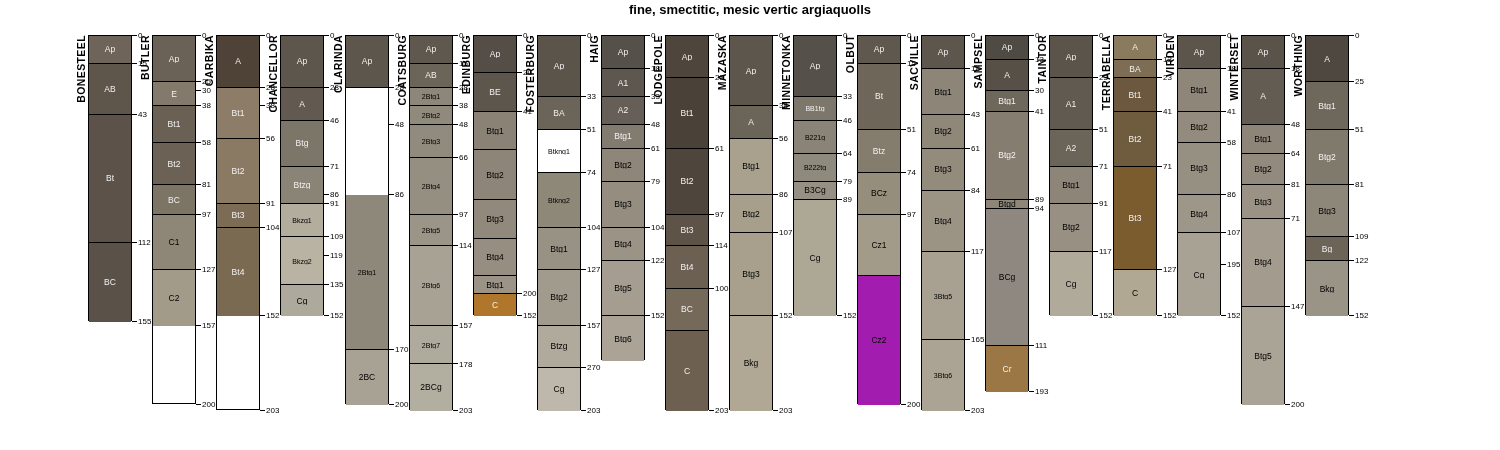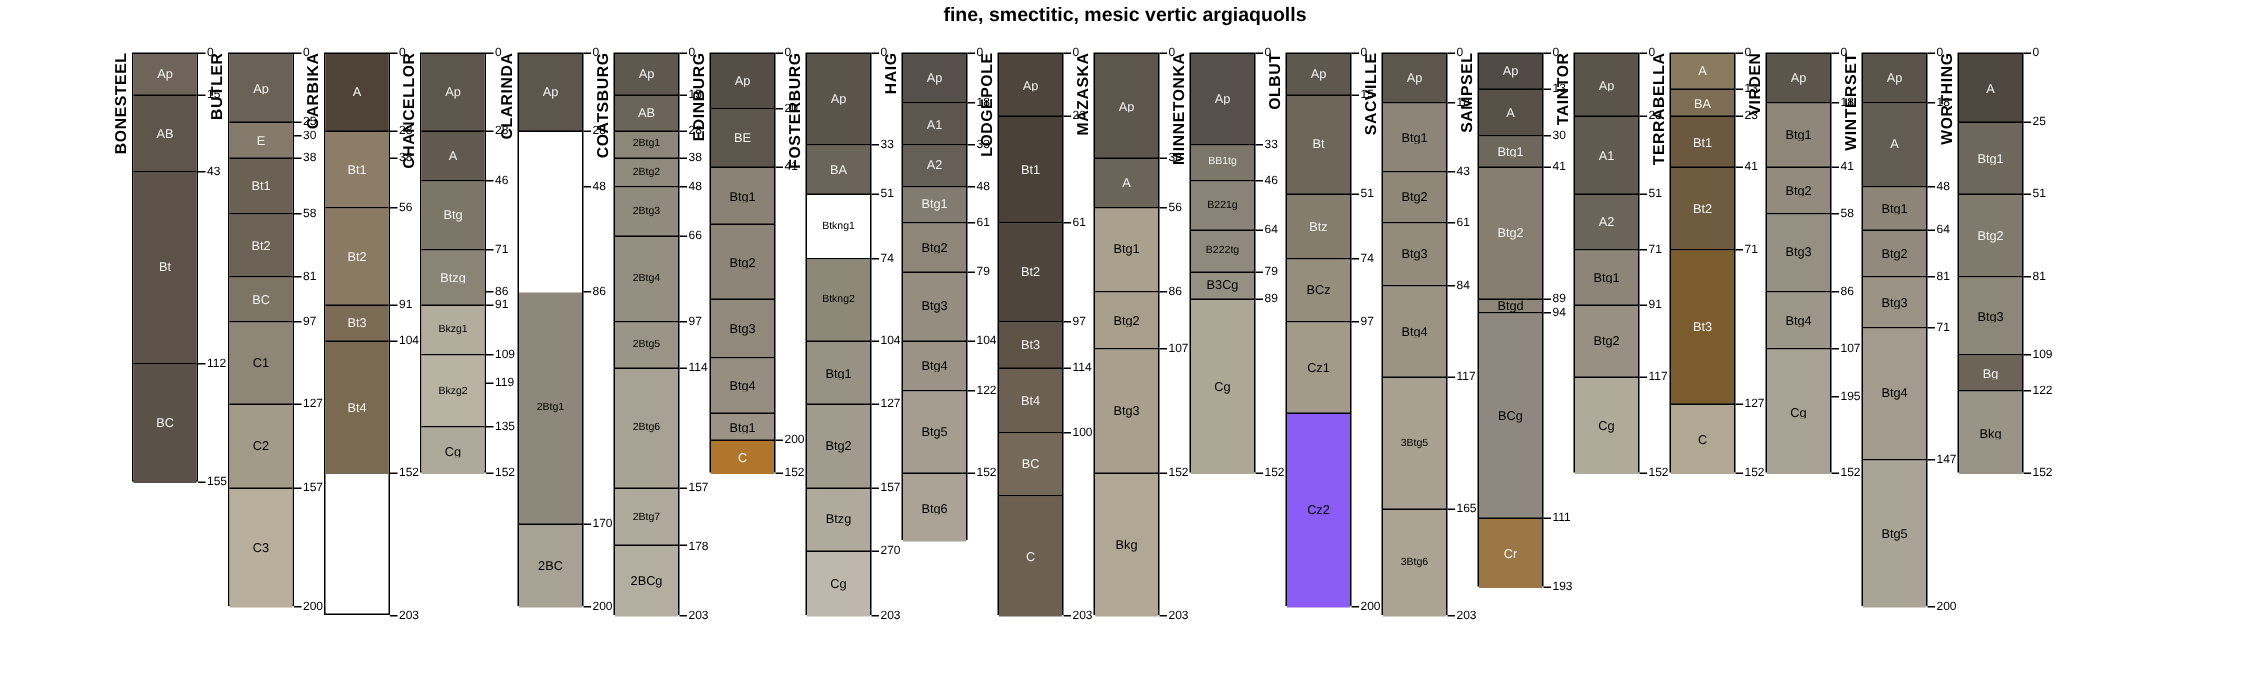--- a/index.html
+++ b/index.html
@@ -91,23 +91,20 @@
         </div>
         <div class="hz" style="top: 149.445px; height: 29.52px; background: rgb(124, 116, 101);">
           <div class="hzlab lt">BC</div>
         </div>
         <div class="hz" style="top: 178.965px; height: 55.35px; background: rgb(142, 135, 120);">
           <div class="hzlab">C1</div>
         </div>
         <div class="hz" style="top: 234.315px; height: 55.35px; background: rgb(163, 155, 138);">
           <div class="hzlab">C2</div>
         </div>
-        <div class="hz" style="top: 289.665px; height: 79.335px; background: rgb(184, 176, 156);">
-          <div class="hzlab">C3</div>
-        </div>
       </div>
       <div class="depthaxis" style="left: 44px; top: 35px;">
         <div class="tick" style="top: 0px;"></div>
         <div class="tlab" style="top: 0px;">0</div>
         <div class="tick" style="top: 46.125px;"></div>
         <div class="tlab" style="top: 46.125px;">25</div>
         <div class="tick" style="top: 55.35px;"></div>
         <div class="tlab" style="top: 55.35px;">30</div>
         <div class="tick" style="top: 70.11px;"></div>
         <div class="tlab" style="top: 70.11px;">38</div>
@@ -571,21 +568,21 @@
         </div>
         <div class="hz" style="top: 94.095px; height: 42.435px; background: rgb(132, 124, 108);">
           <div class="hzlab lt">Btz</div>
         </div>
         <div class="hz" style="top: 136.53px; height: 42.435px; background: rgb(150, 142, 124);">
           <div class="hzlab">BCz</div>
         </div>
         <div class="hz" style="top: 178.965px; height: 60.885px; background: rgb(163, 155, 137);">
           <div class="hzlab">Cz1</div>
         </div>
-        <div class="hz" style="top: 239.85px; height: 129.15px; background: #8b5cf6;">
+        <div class="hz" style="top: 239.85px; height: 129.15px; background: #a21caf;">
           <div class="hzlab">Cz2</div>
         </div>
       </div>
       <div class="depthaxis" style="left: 44px; top: 35px;">
         <div class="tick" style="top: 0px;"></div>
         <div class="tlab" style="top: 0px;">0</div>
         <div class="tick" style="top: 27.675px;"></div>
         <div class="tlab" style="top: 27.675px;">15</div>
         <div class="tick" style="top: 94.095px;"></div>
         <div class="tlab" style="top: 94.095px;">51</div>

